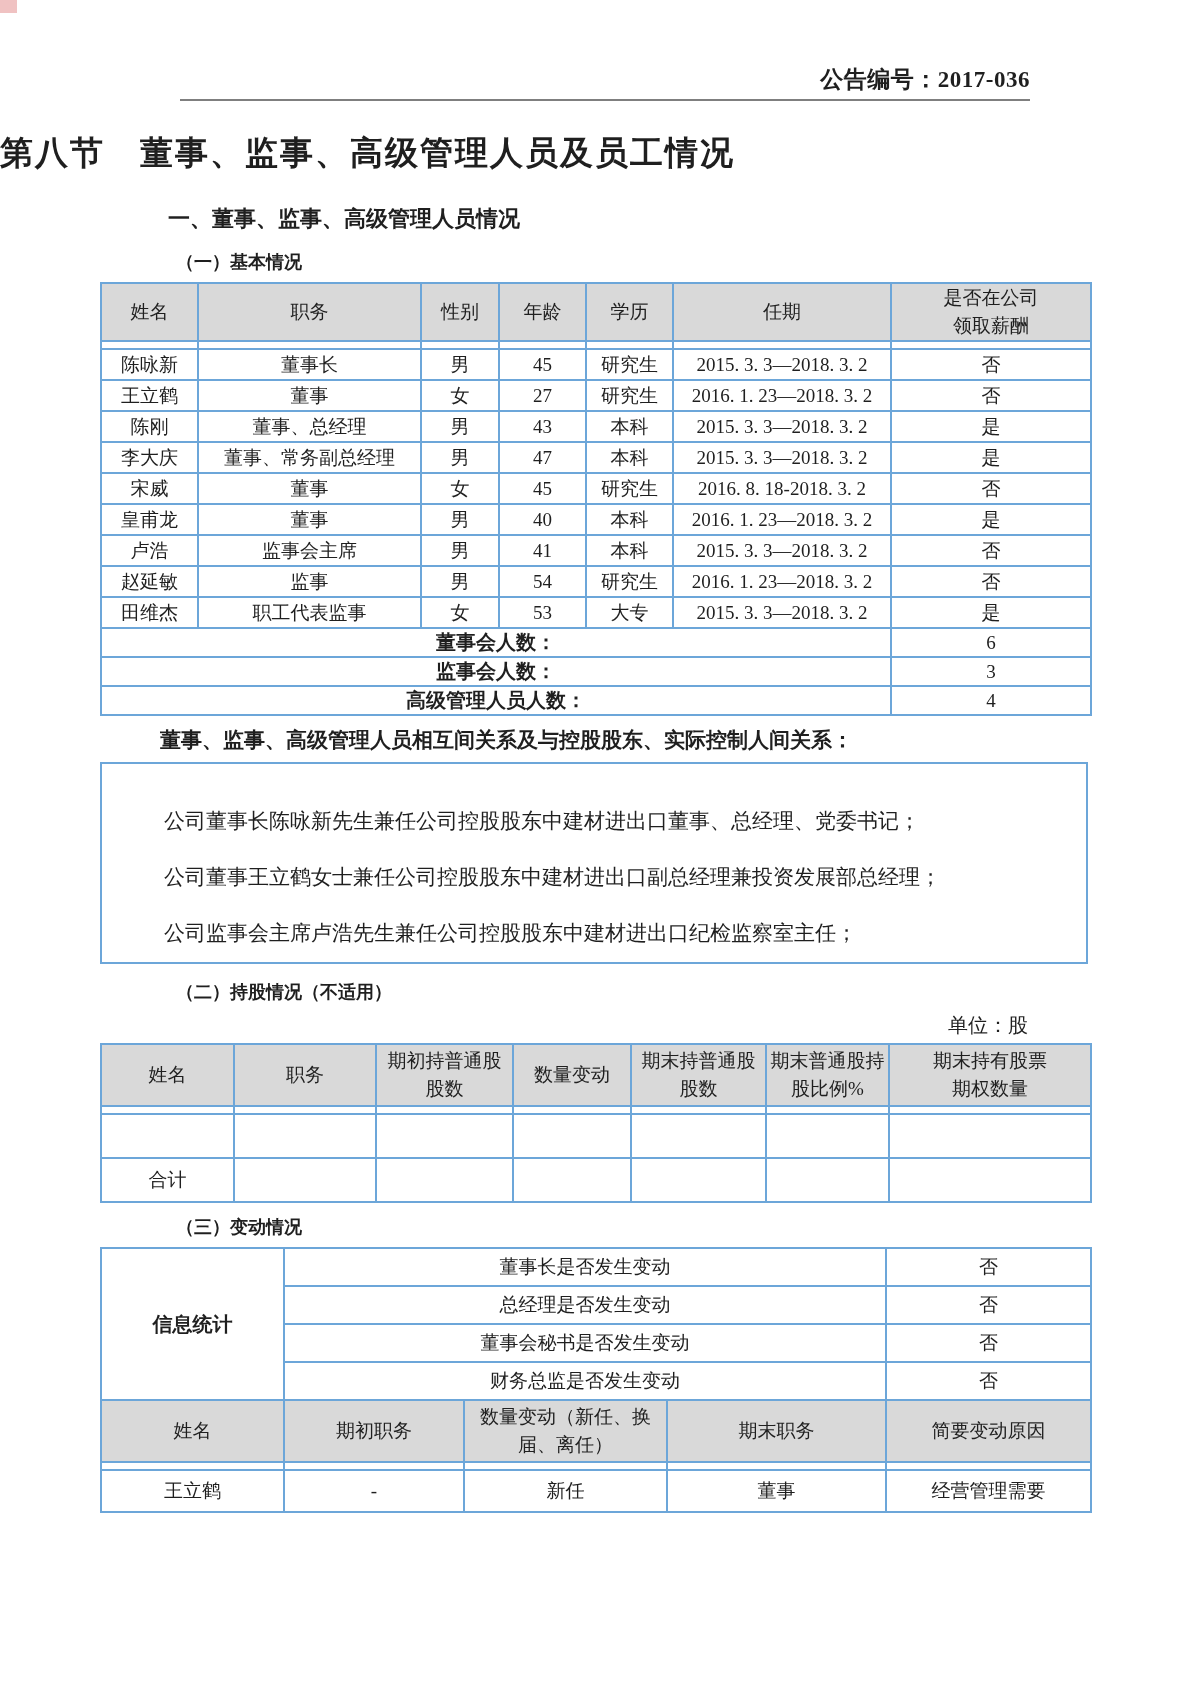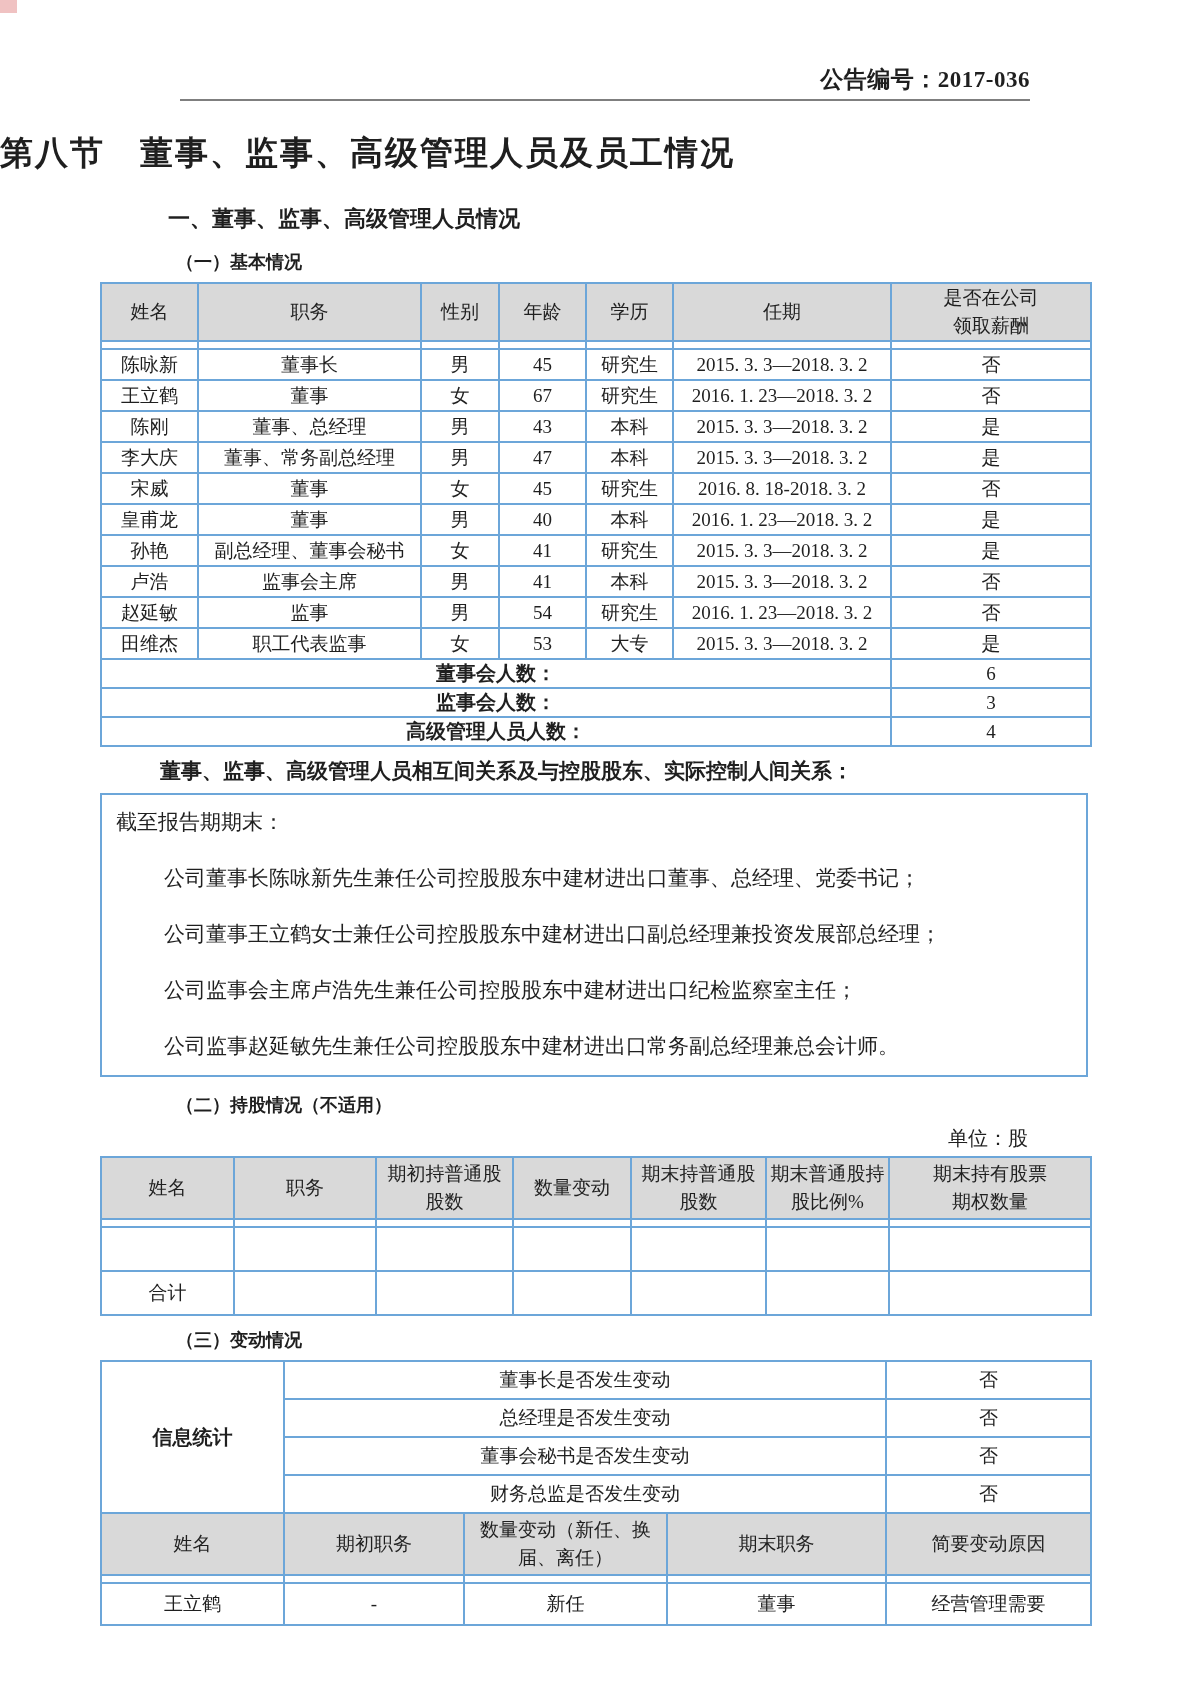--- a/index.html
+++ b/index.html
@@ -96,21 +96,21 @@
           <td>男</td>
           <td>45</td>
           <td>研究生</td>
           <td>2015. 3. 3—2018. 3. 2</td>
           <td>否</td>
         </tr>
         <tr>
           <td>王立鹤</td>
           <td>董事</td>
           <td>女</td>
-          <td>67</td>
+          <td>27</td>
           <td>研究生</td>
           <td>2016. 1. 23—2018. 3. 2</td>
           <td>否</td>
         </tr>
         <tr>
           <td>陈刚</td>
           <td>董事、总经理</td>
           <td>男</td>
           <td>43</td>
           <td>本科</td>
@@ -138,29 +138,20 @@
         <tr>
           <td>皇甫龙</td>
           <td>董事</td>
           <td>男</td>
           <td>40</td>
           <td>本科</td>
           <td>2016. 1. 23—2018. 3. 2</td>
           <td>是</td>
         </tr>
         <tr>
-          <td>孙艳</td>
-          <td>副总经理、董事会秘书</td>
-          <td>女</td>
-          <td>41</td>
-          <td>研究生</td>
-          <td>2015. 3. 3—2018. 3. 2</td>
-          <td>是</td>
-        </tr>
-        <tr>
           <td>卢浩</td>
           <td>监事会主席</td>
           <td>男</td>
           <td>41</td>
           <td>本科</td>
           <td>2015. 3. 3—2018. 3. 2</td>
           <td>否</td>
         </tr>
         <tr>
           <td>赵延敏</td>
@@ -193,25 +184,23 @@
       <tr class="sum">
         <td class="lbl" colspan="6">高级管理人员人数：</td>
         <td>4</td>
       </tr>
     </tbody>
   </table>
 
   <div class="relation">董事、监事、高级管理人员相互间关系及与控股股东、实际控制人间关系：</div>
 
   <div class="box">
-    <p>截至报告期期末：</p>
     <p class="item">公司董事长陈咏新先生兼任公司控股股东中建材进出口董事、总经理、党委书记；</p>
     <p class="item">公司董事王立鹤女士兼任公司控股股东中建材进出口副总经理兼投资发展部总经理；</p>
     <p class="item">公司监事会主席卢浩先生兼任公司控股股东中建材进出口纪检监察室主任；</p>
-    <p class="item">公司监事赵延敏先生兼任公司控股股东中建材进出口常务副总经理兼总会计师。</p>
   </div>
 
   <div class="sub">（二）持股情况（不适用）</div>
   <div class="unit">单位：股</div>
 
   <table class="t t2" style="margin-top:4px">
     <colgroup>
       <col style="width:133px">
         <col style="width:142px">
         <col style="width:137px">

